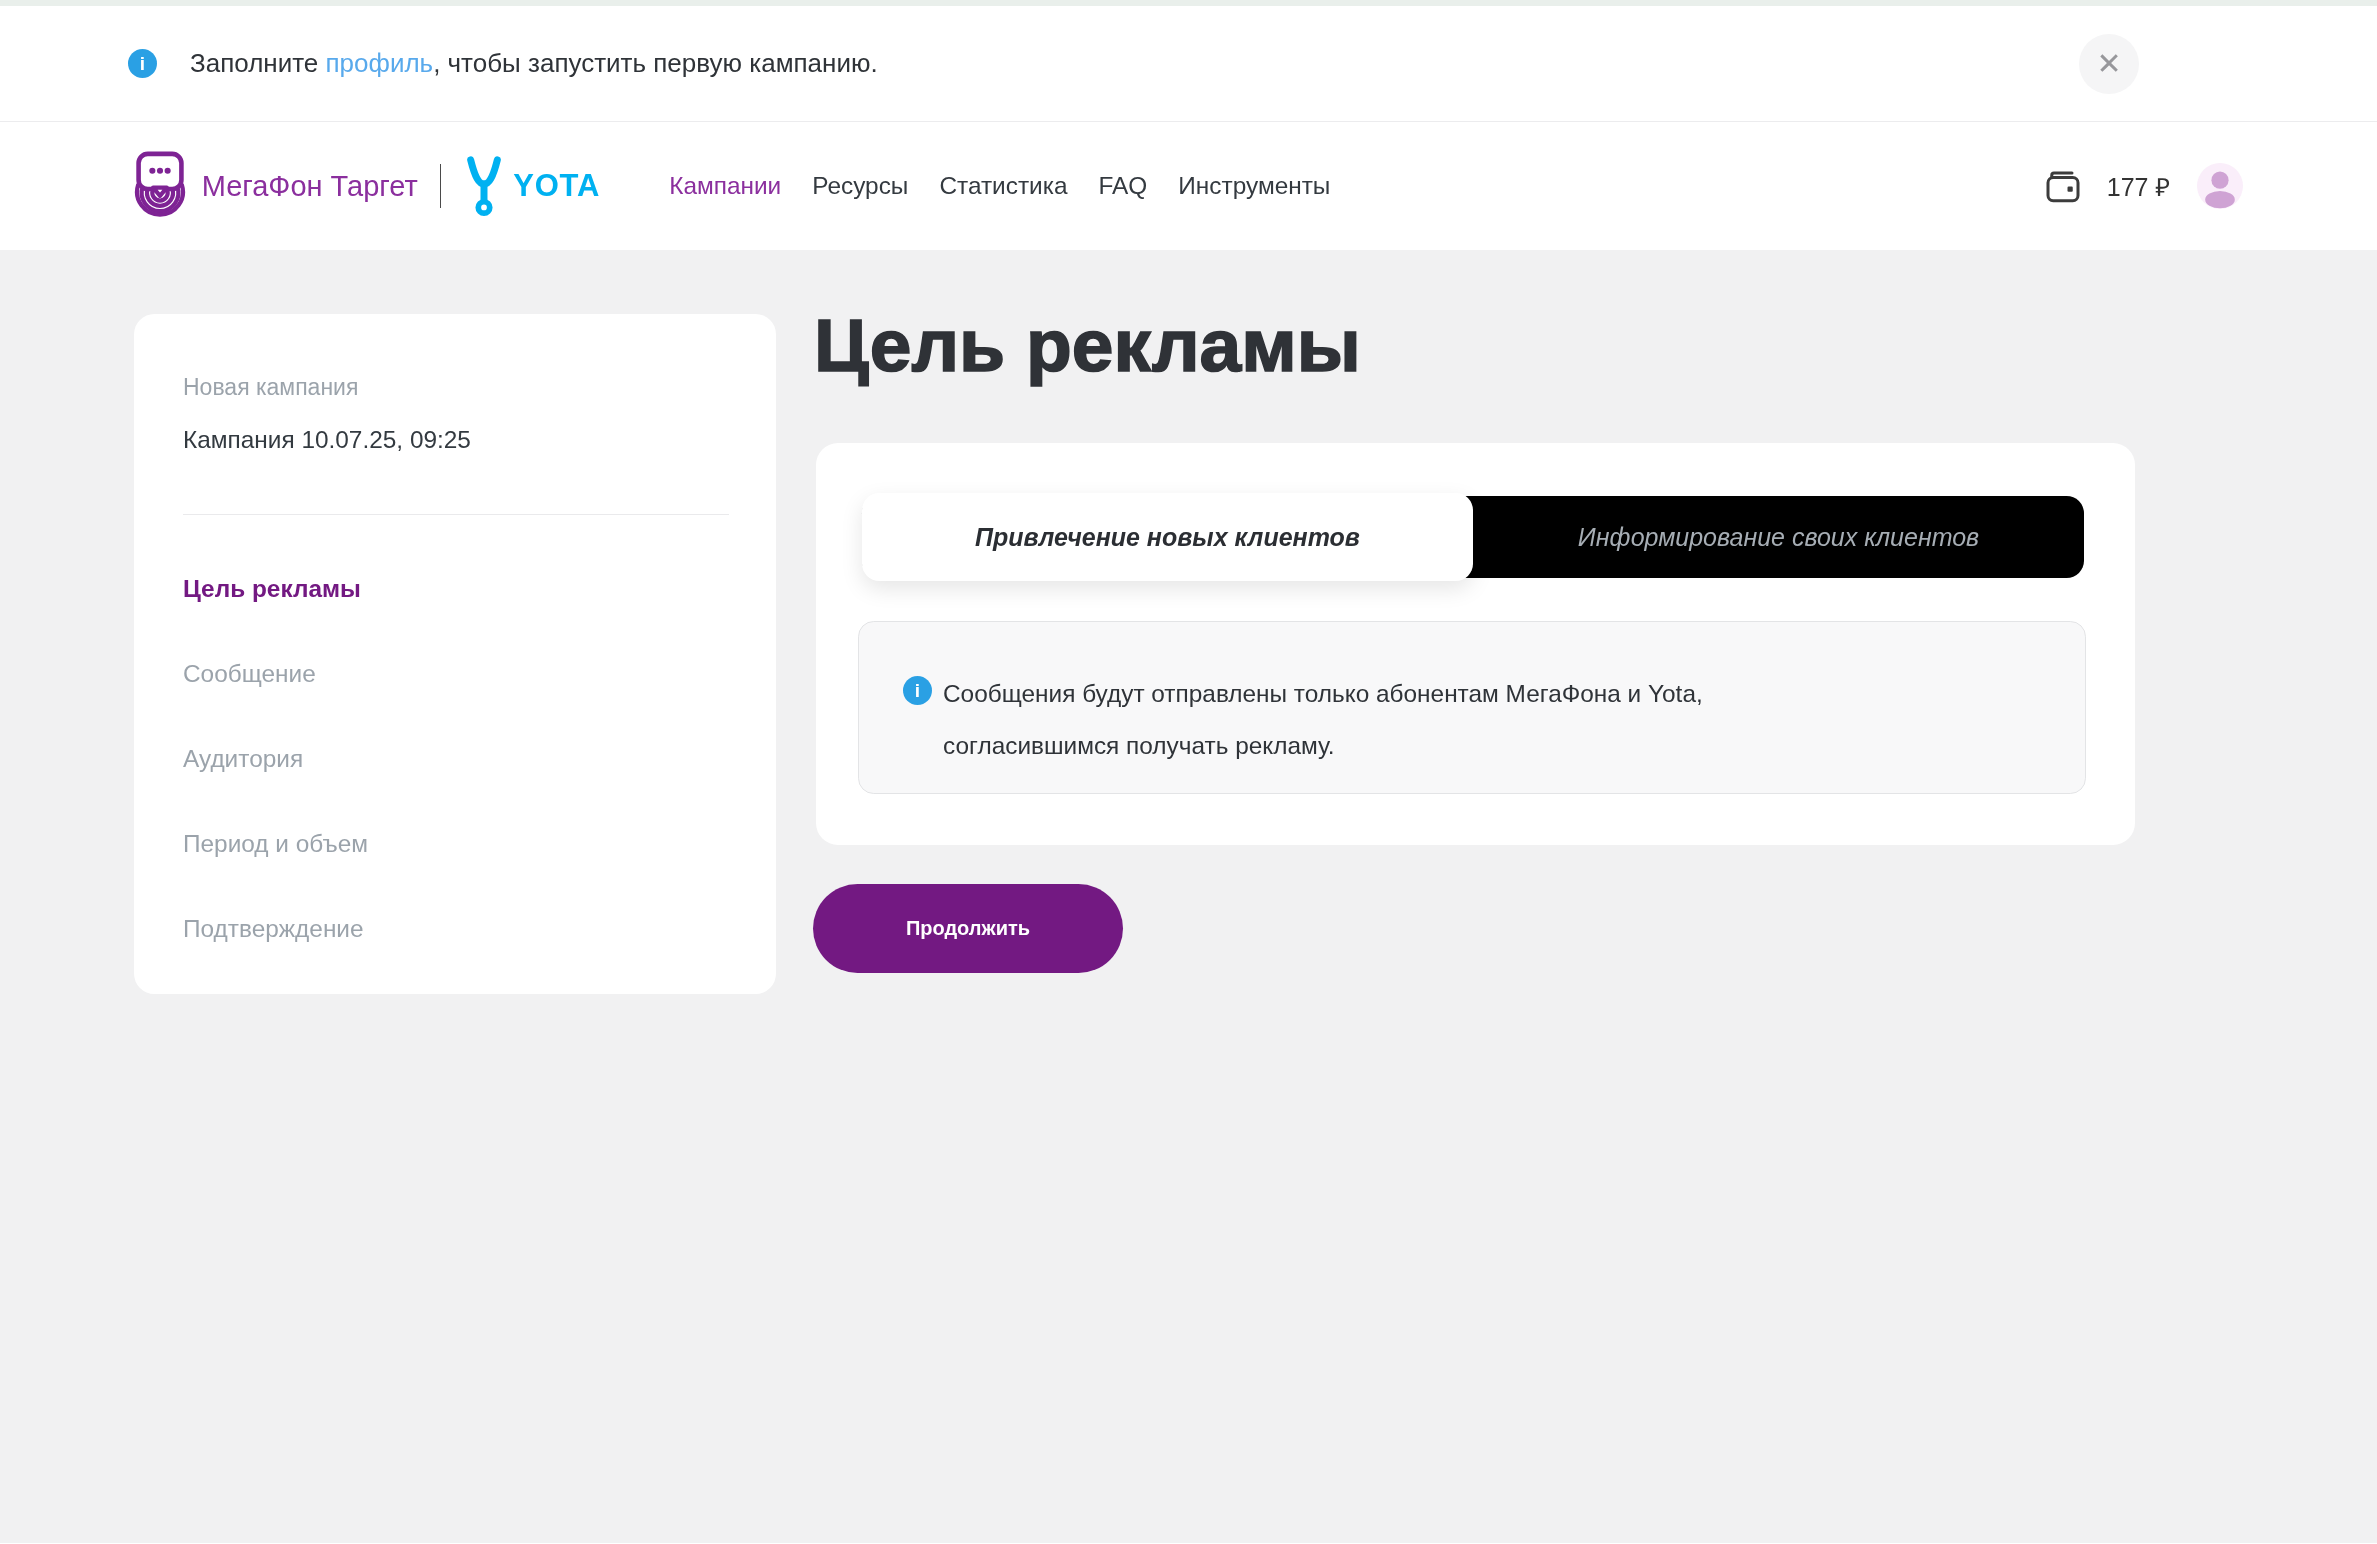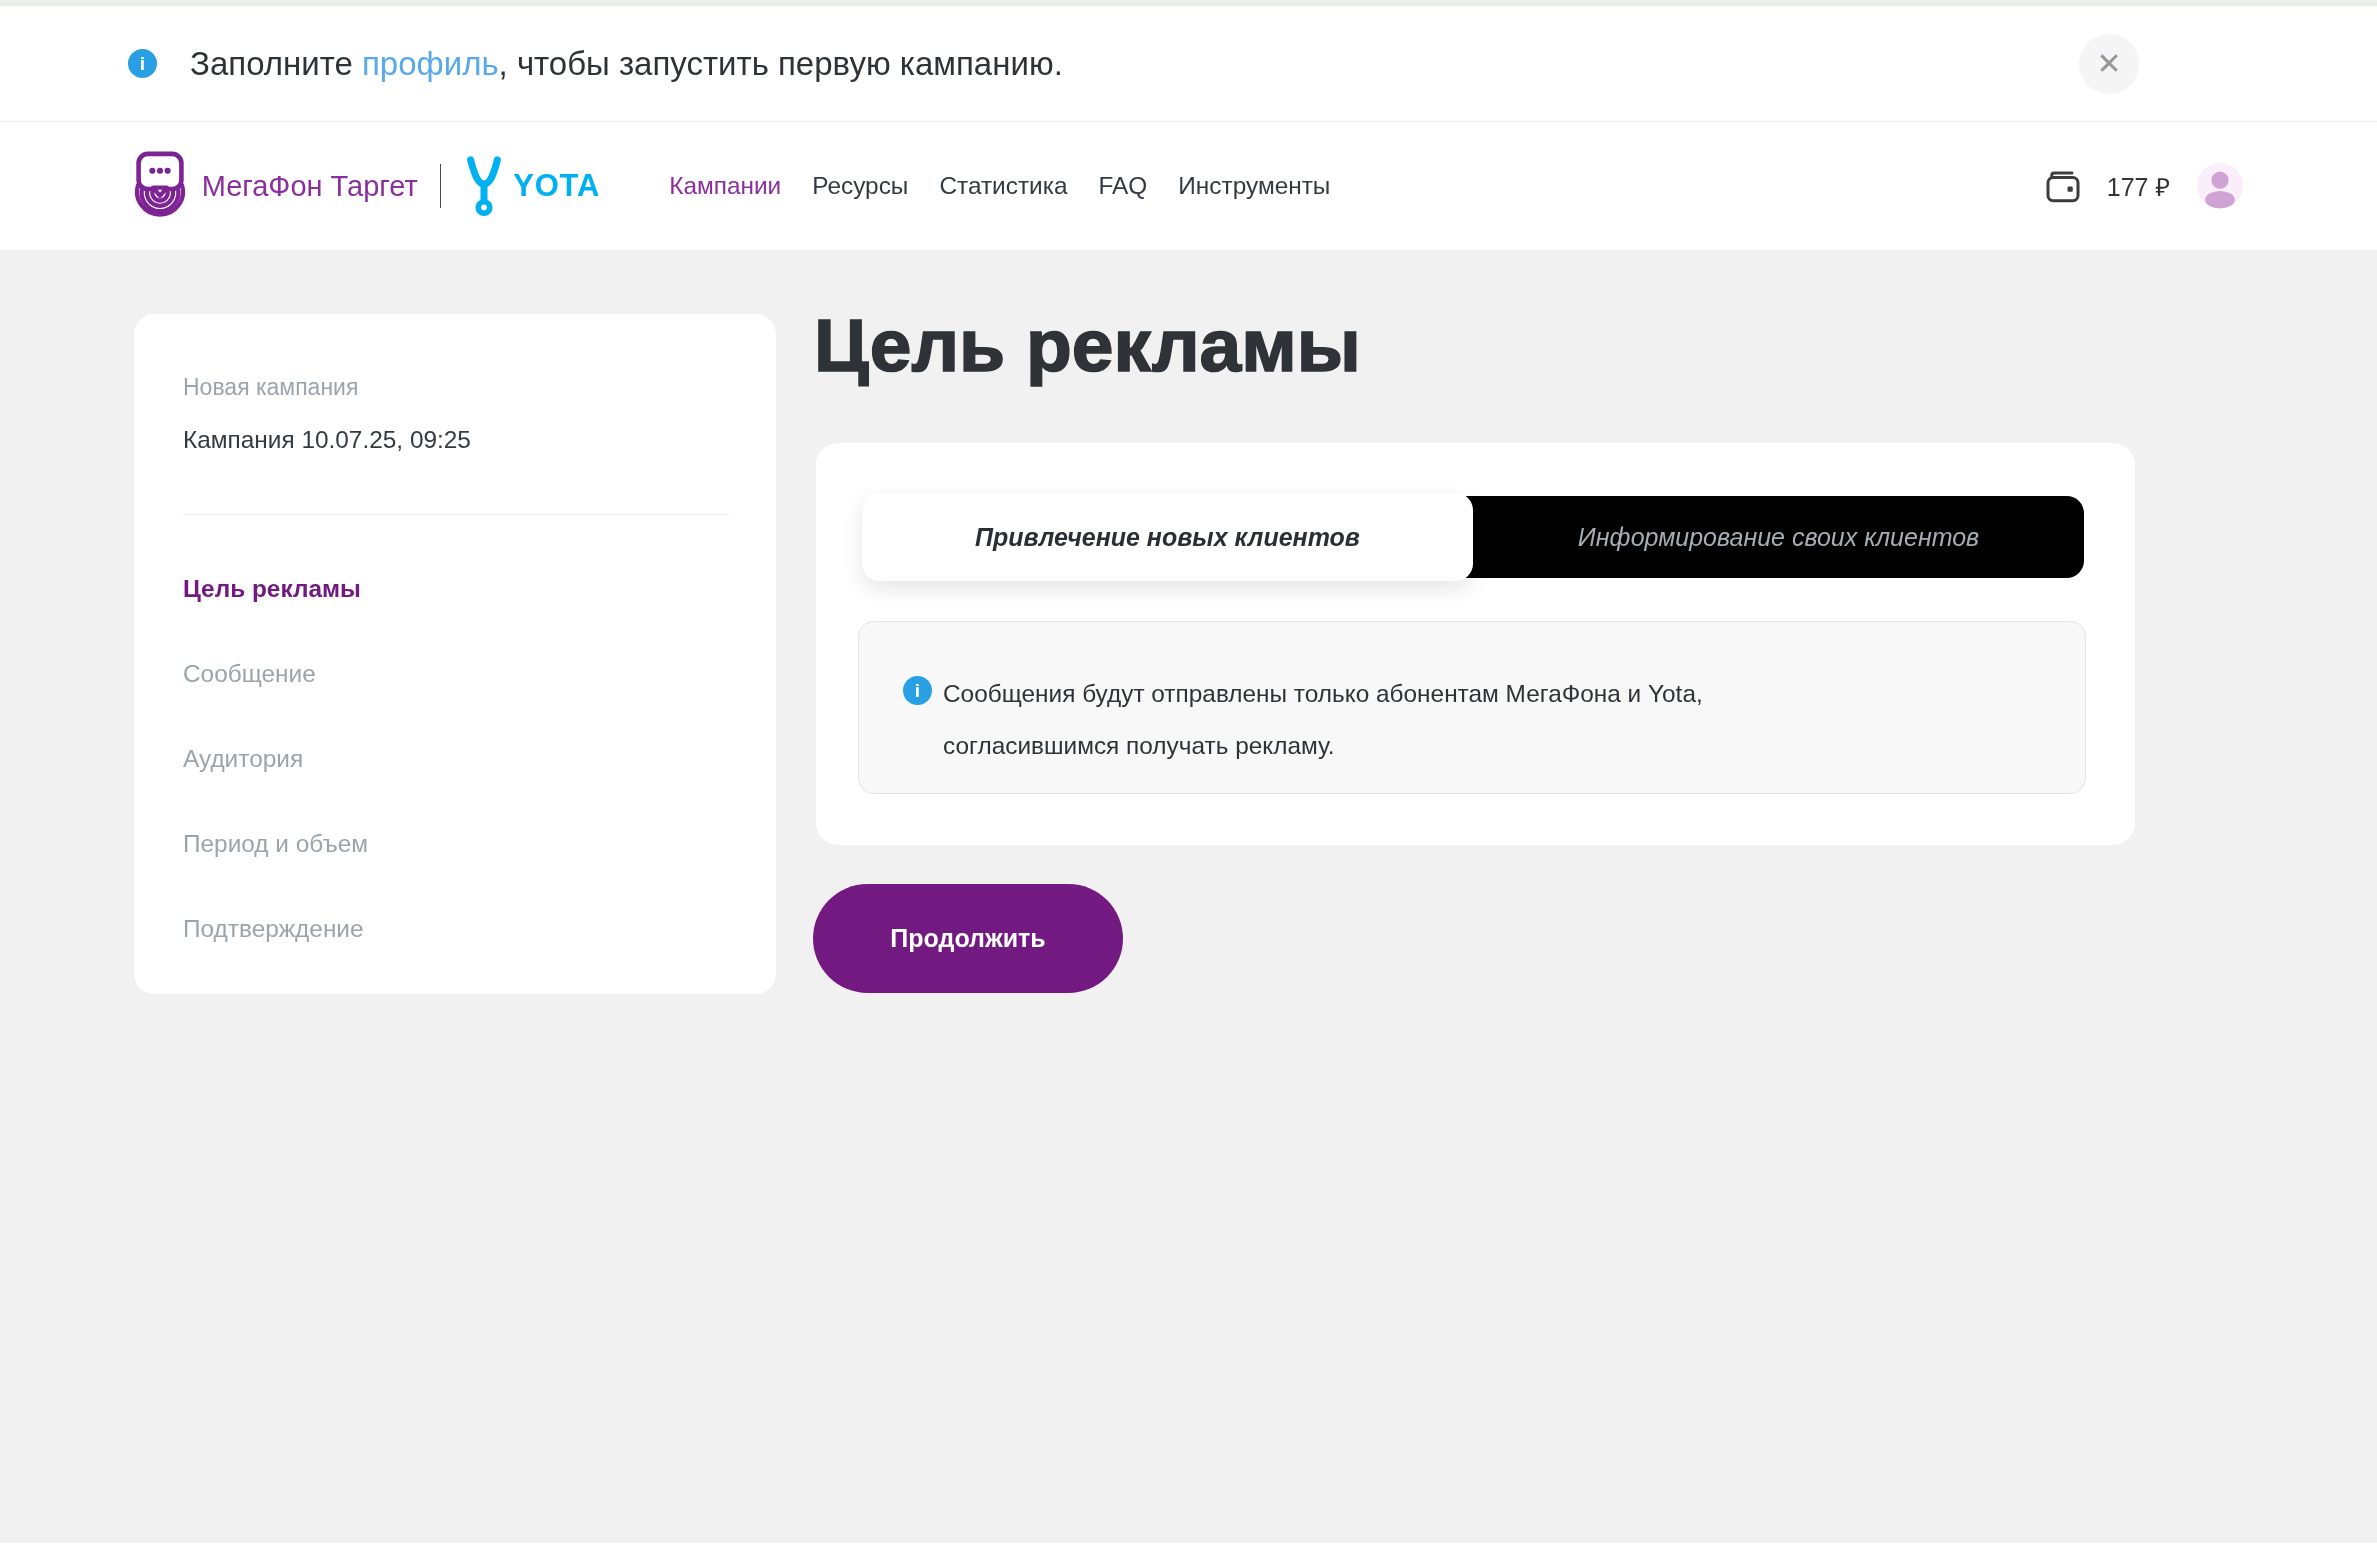--- a/index.html
+++ b/index.html
@@ -8,21 +8,21 @@
 
   
   .top-strip { height:6.3px; background:#e9efeb; }
 
   
   .banner { position:relative; height:116px; background:#fff; border-bottom:1.6px solid #ececee;
             display:flex; align-items:center; padding-left:128px; }
   .info-icon { display:inline-flex; align-items:center; justify-content:center; flex-shrink:0;
                width:29px; height:29px; border-radius:50%; background:#2aa0e4; color:#fff;
                font-weight:bold; font-size:19px; line-height:1; }
-  .banner-text { margin-left:33px; font-size:33px; color:#2f3338; }
+  .banner-text { margin-left:33px; font-size:26px; color:#2f3338; }
   .banner-text a { color:#58a9ec; text-decoration:none; cursor:pointer; }
   .close-btn { position:absolute; right:238px; top:50%; transform:translateY(-50%);
                width:60px; height:60px; border:none; border-radius:50%; background:#f5f5f6;
                color:#97979b; font-size:30px; line-height:1; display:flex; align-items:center;
                justify-content:center; cursor:pointer; font-family:"Liberation Sans", sans-serif; }
 
   
   .header { height:128px; background:#fff; display:flex; align-items:center; padding:0 134px; }
   .logo { display:flex; align-items:center; cursor:pointer; }
   .brand-name { margin-left:15.7px; font-size:29px; color:#8b2f9e; }
@@ -60,23 +60,23 @@
   .tab { flex:1; display:flex; align-items:center; justify-content:center;
          font-size:25px; color:#a6adb4; cursor:pointer; }
   .tab.active { background:#fff; border-radius:17.3px; height:88px; margin-top:-3.1px;
                 color:#2b2e33; font-weight:bold; box-shadow:0 7.9px 22px rgba(0,0,0,.10); }
   .note { position:absolute; left:42px; top:178px; width:1228px; height:173px;
           background:#f8f8f9; border:1.6px solid #e3e4e6; border-radius:15.7px;
           display:flex; padding:46px 31px 0 44px; }
   .note .info-icon { margin-top:7.9px; }
   .note-text { margin-left:11px; font-size:24.4px; line-height:52px; color:#2f3338; }
 
-  .continue { position:absolute; left:813px; top:634px; width:310px; height:109px;
+  .continue { position:absolute; left:813px; top:634px; width:310px; height:89px;
               border:none; border-radius:55px; background:#731982; color:#fff;
-              font-size:25px; font-weight:bold; cursor:pointer;
+              font-size:20px; font-weight:bold; cursor:pointer;
               font-family:"Liberation Sans", sans-serif; }
 </style>
 </head>
 <body>
 
 <div class="page">
 
   <div class="top-strip"></div>
 
   <div class="banner">

